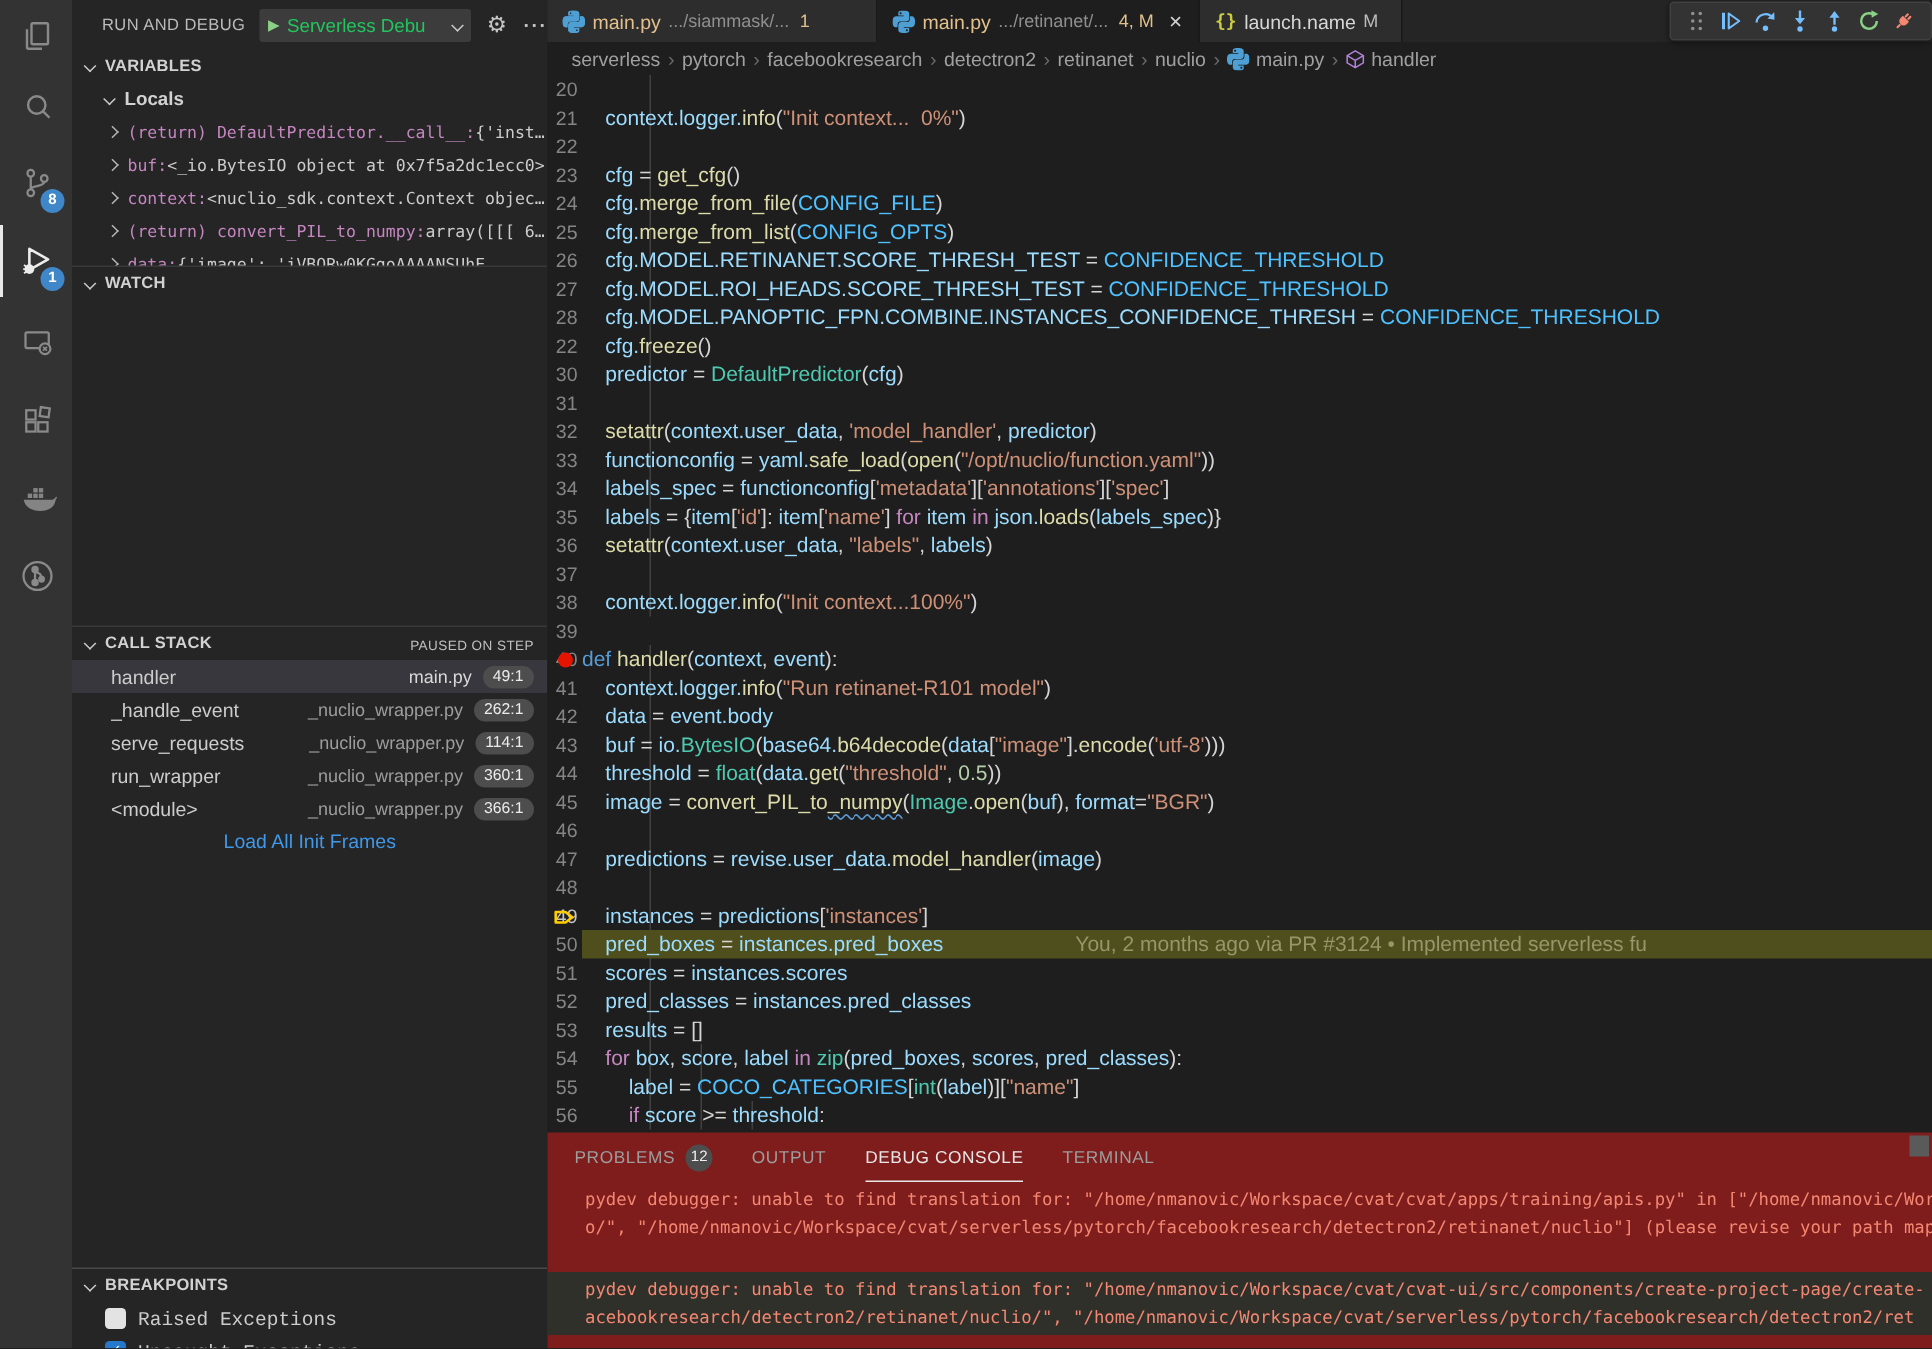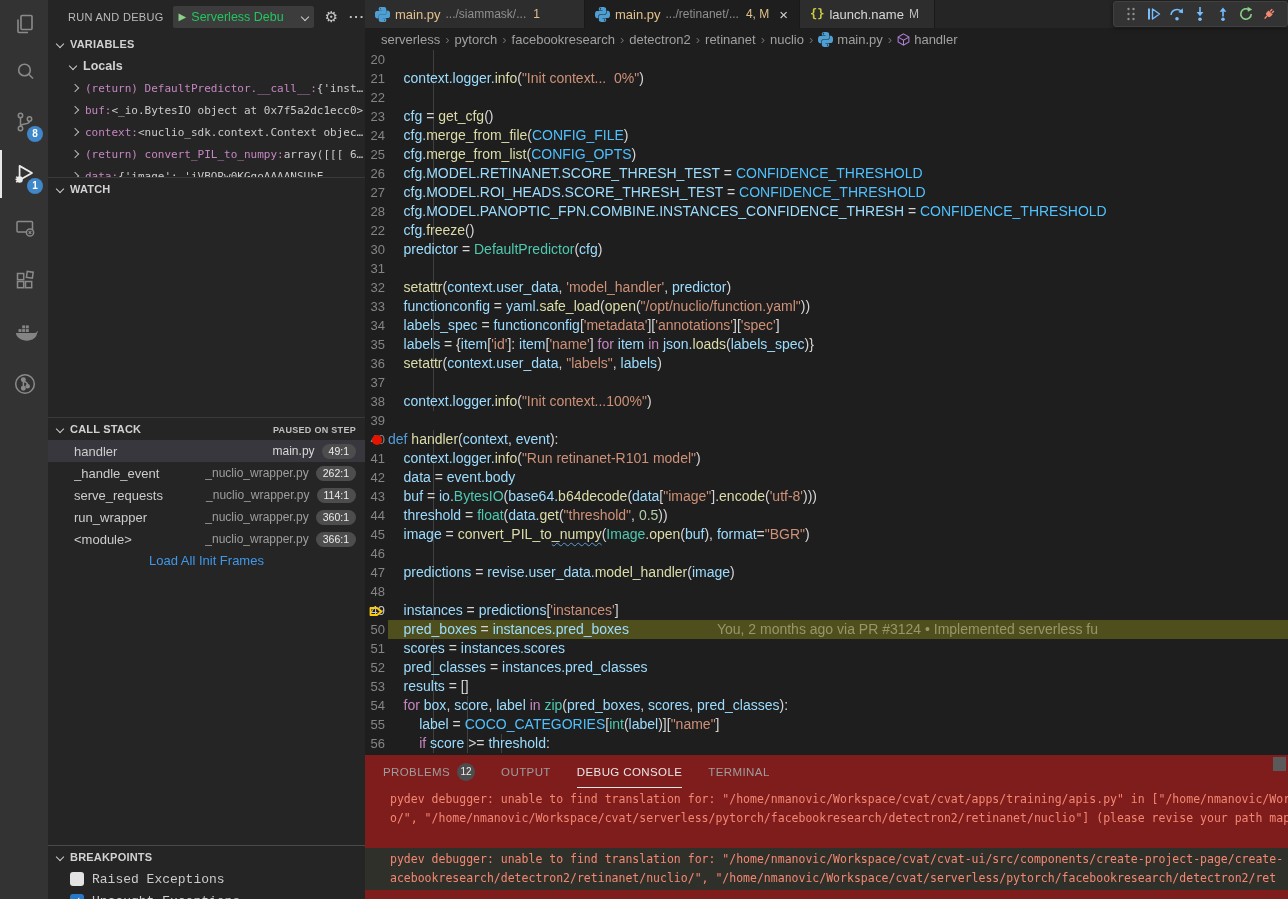--- a/index.html
+++ b/index.html
@@ -41,21 +41,21 @@
   .locals-label { font-size:12.5px; font-weight:700; color:#d2d2d2; }
   .var-row { height:22px; display:flex; align-items:center; padding-left:24px; white-space:nowrap;
              font-family:"DejaVu Sans Mono",monospace; font-size:11px; cursor:pointer; }
   .var-row .chev { flex:none; margin-right:7px; color:#b6b6b6; }
   .var-name { color:#c586c0; }
   .var-value { color:#cccccc; }
 
   .sb-watch { position:absolute; top:177px; left:0; right:0; height:22px; border-top:1px solid rgba(204,204,204,.12); }
 
   .sb-stack { position:absolute; top:417px; left:0; right:0; border-top:1px solid rgba(204,204,204,.12); }
-  .paused-label { position:absolute; right:9px; top:7px; font-size:9px; font-weight:700; color:#c0c0c0; letter-spacing:.3px; }
+  .paused-label { position:absolute; right:9px; top:7px; font-size:9px; font-weight:400; color:#c0c0c0; letter-spacing:.3px; }
   .cs-row { height:22px; display:flex; align-items:center; padding:0 9px 0 26px; cursor:pointer; }
   .cs-row.selected { background:#37373d; }
   .cs-fn { font-size:13px; color:#cccccc; flex:1; white-space:nowrap; overflow:hidden; }
   .cs-file { font-size:12px; color:#9d9d9d; margin-right:7px; white-space:nowrap; }
   .cs-row.selected .cs-file { color:#d8d8d8; }
   .cs-pill { font-size:10.5px; background:#4d4d4d; color:#ececec; border-radius:9px; padding:1.5px 7px; }
   .load-frames { height:22px; text-align:center; font-size:13px; color:#4098e8; line-height:22px; cursor:pointer; }
 
   .sb-bp { position:absolute; top:845px; left:0; right:0; height:70px; border-top:1px solid rgba(204,204,204,.22); }
   .bp-row { height:22px; display:flex; align-items:center; padding-left:22px; cursor:pointer;font-family:Liberation Mono, monospace; }

